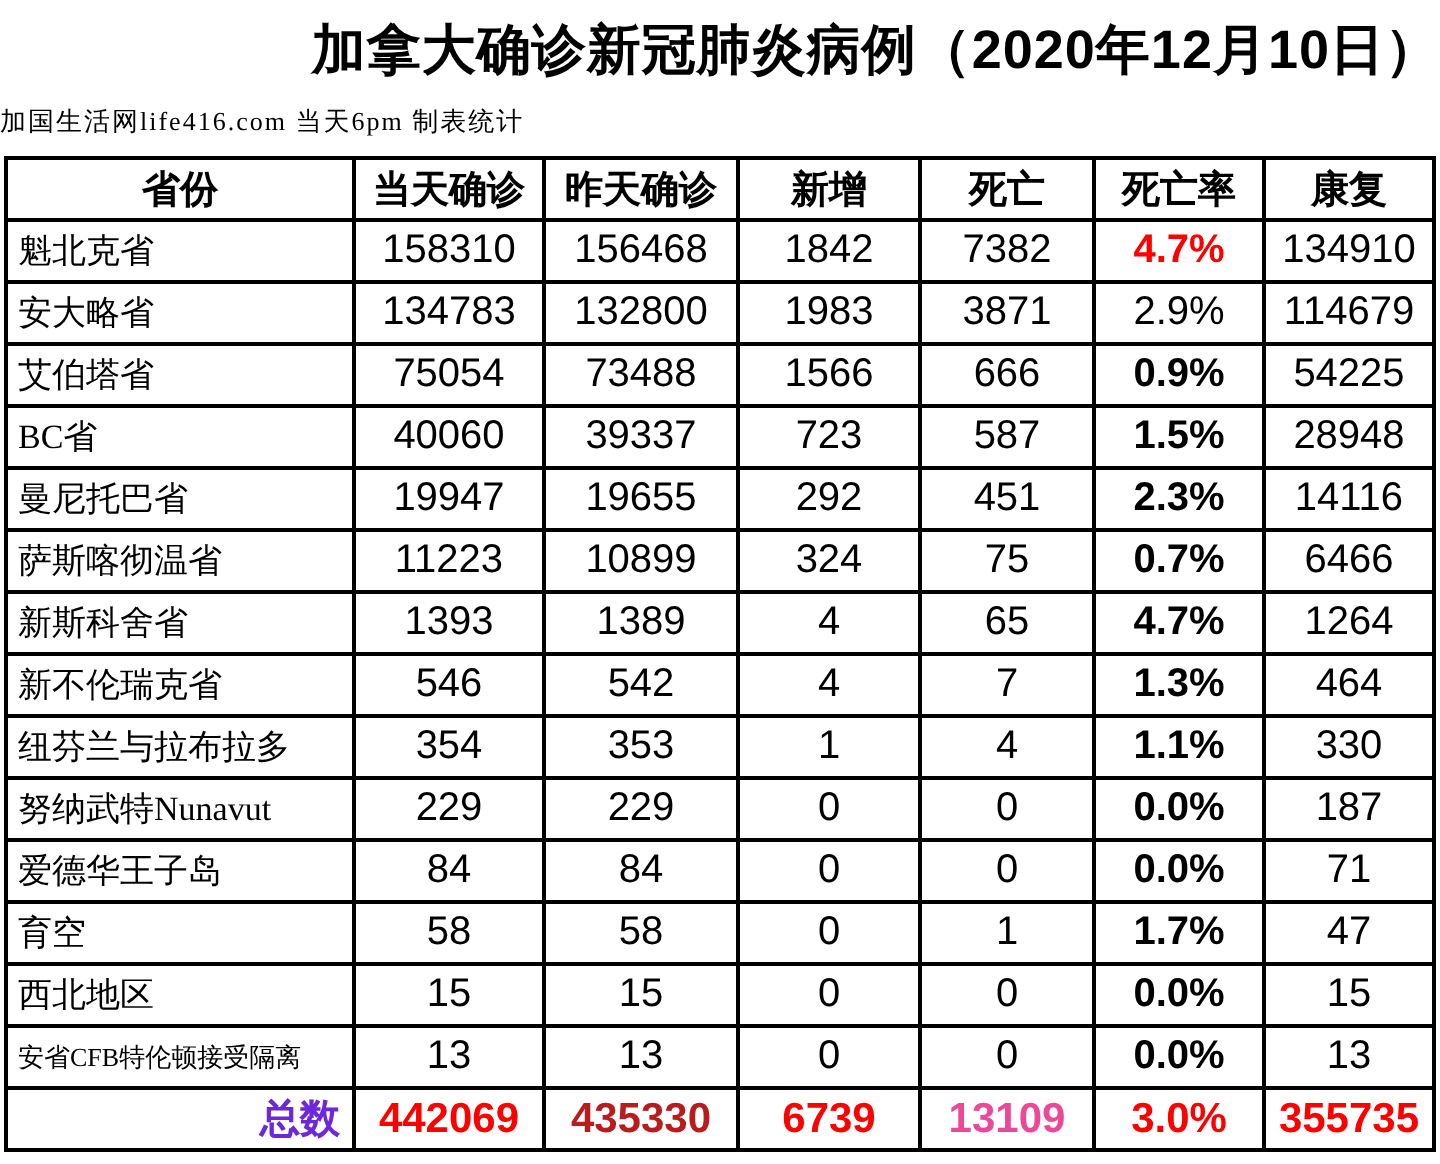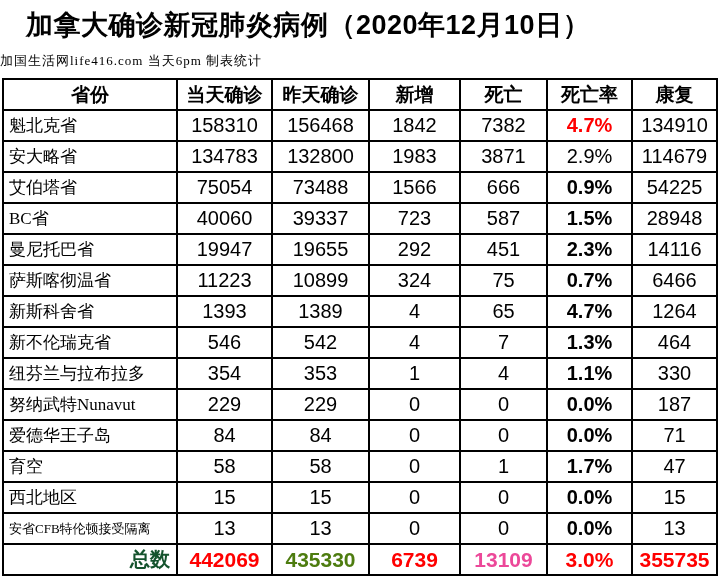--- a/index.html
+++ b/index.html
@@ -6,21 +6,21 @@
     margin: 0; padding: 0;
     width: 720px; height: 582px;
     background: #ffffff;
     color: #000000;
     font-family: "Liberation Sans", sans-serif;
     overflow: hidden;
   }
   .page-title {
     margin: 0;
     padding-top: 7px;
-    text-align: left;
+    text-align: right;
     font-size: 27px;
     font-weight: bold;
     letter-spacing: 0.5px;
     white-space: nowrap;
     padding-left: 26px;
   }
   .page-subtitle {
     margin-top: 9px;
     text-align: left;
     font-size: 13px;
@@ -224,22 +224,22 @@
       <tr>
         <td class="province small">安省CFB特伦顿接受隔离</td>
         <td>13</td>
         <td>13</td>
         <td>0</td>
         <td>0</td>
         <td class="rate-bold">0.0%</td>
         <td>13</td>
       </tr>
       <tr class="total-row">
-        <td class="province" style="color: #14532d; font-family: Liberation Serif, serif;">总数</td>
+        <td class="province" style="color: #6d28d9; font-family: Liberation Serif, serif;">总数</td>
         <td style="color: rgb(255, 0, 0); margin-left: 44px;">442069</td>
-        <td style="color: #4d7c0f;">435330</td>
+        <td style="color: #b91c1c;">435330</td>
         <td style="color: rgb(255, 0, 0);">6739</td>
         <td style="color: #ec4899;">13109</td>
         <td style="color: rgb(255, 0, 0);">3.0%</td>
         <td style="color: rgb(255, 0, 0);">355735</td>
       </tr>
     </tbody>
 </table>
 
 </body></html>

